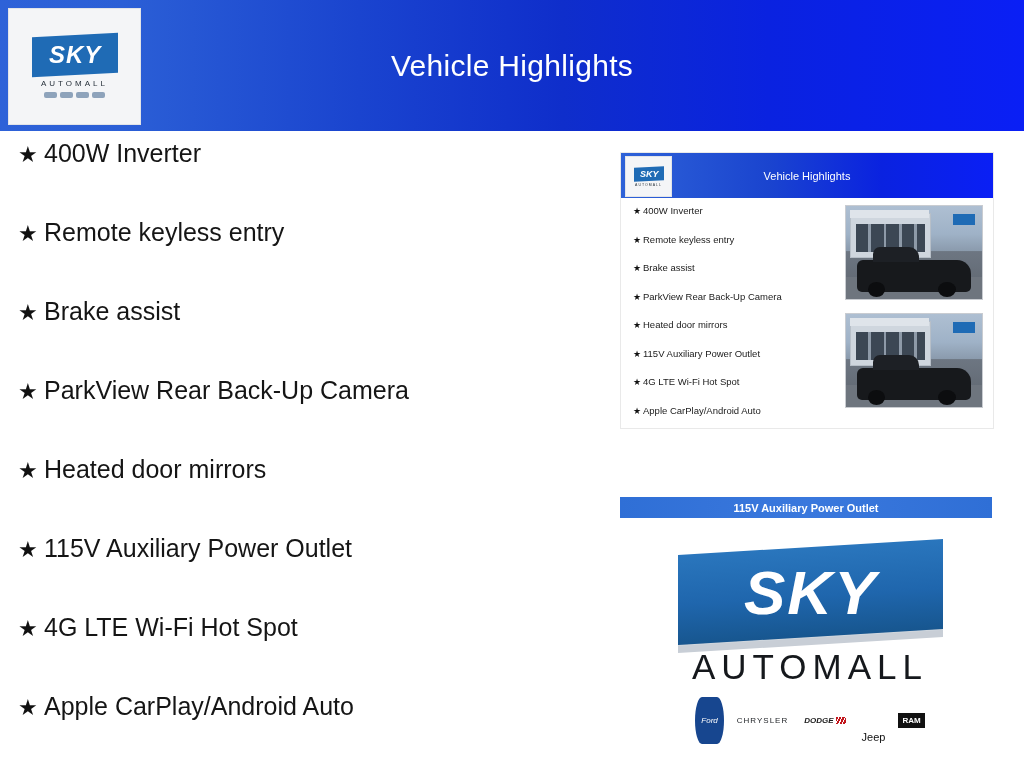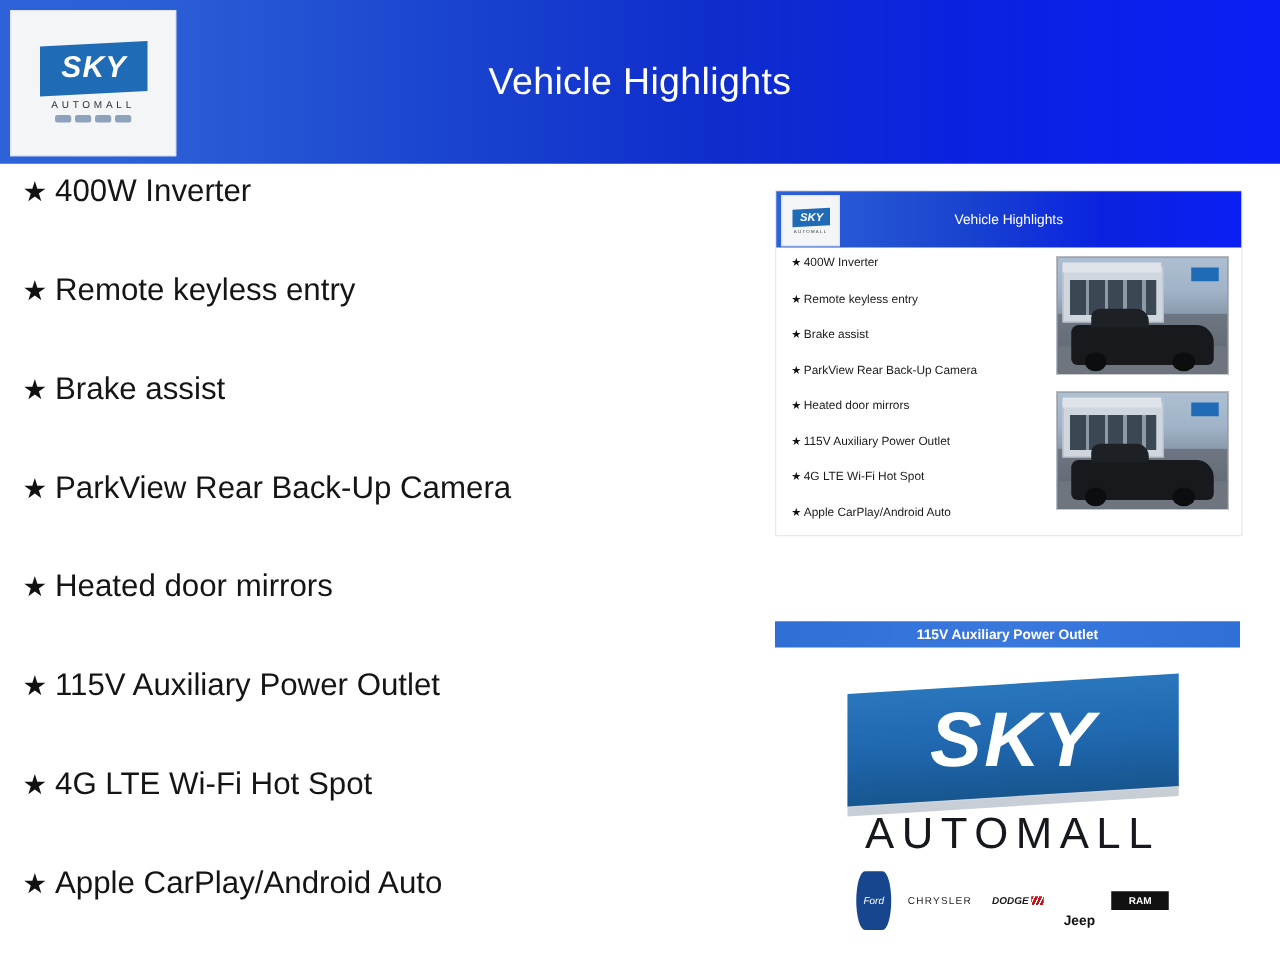--- a/index.html
+++ b/index.html
@@ -388,22 +388,22 @@
   .brand.chrysler { letter-spacing: 1px; color: #23262a; }
   .brand.dodge { color: #1a1a1a; font-weight: bold; font-style: italic; }
   .brand.dodge i {
     display: inline-block;
     width: 10px;
     height: 7px;
     margin-left: 2px;
     background: repeating-linear-gradient(115deg, #c2161c 0 2px, #ffffff 2px 3px);
     font-size: 0;
   }
-  .brand.jeep { font-weight: bold; font-size: 11px; color: #111; margin-top: 32px; }
-  .brand.ram { background: #111; color: #fff; padding: 1px 14px; font-weight: bold; }
+  .brand.jeep { font-weight: normal; font-size: 11px; color: #111; margin-top: 32px; }
+  .brand.ram { background: #111; color: #fff; padding: 1px 4px; font-weight: bold; }
 </style>
 </head>
 <body>
 
 <div class="header">
   <div class="header-title">Vehicle Highlights</div>
   <div class="logo-box">
     <div class="logo-mark">
       <span>SKY</span>
     </div>

